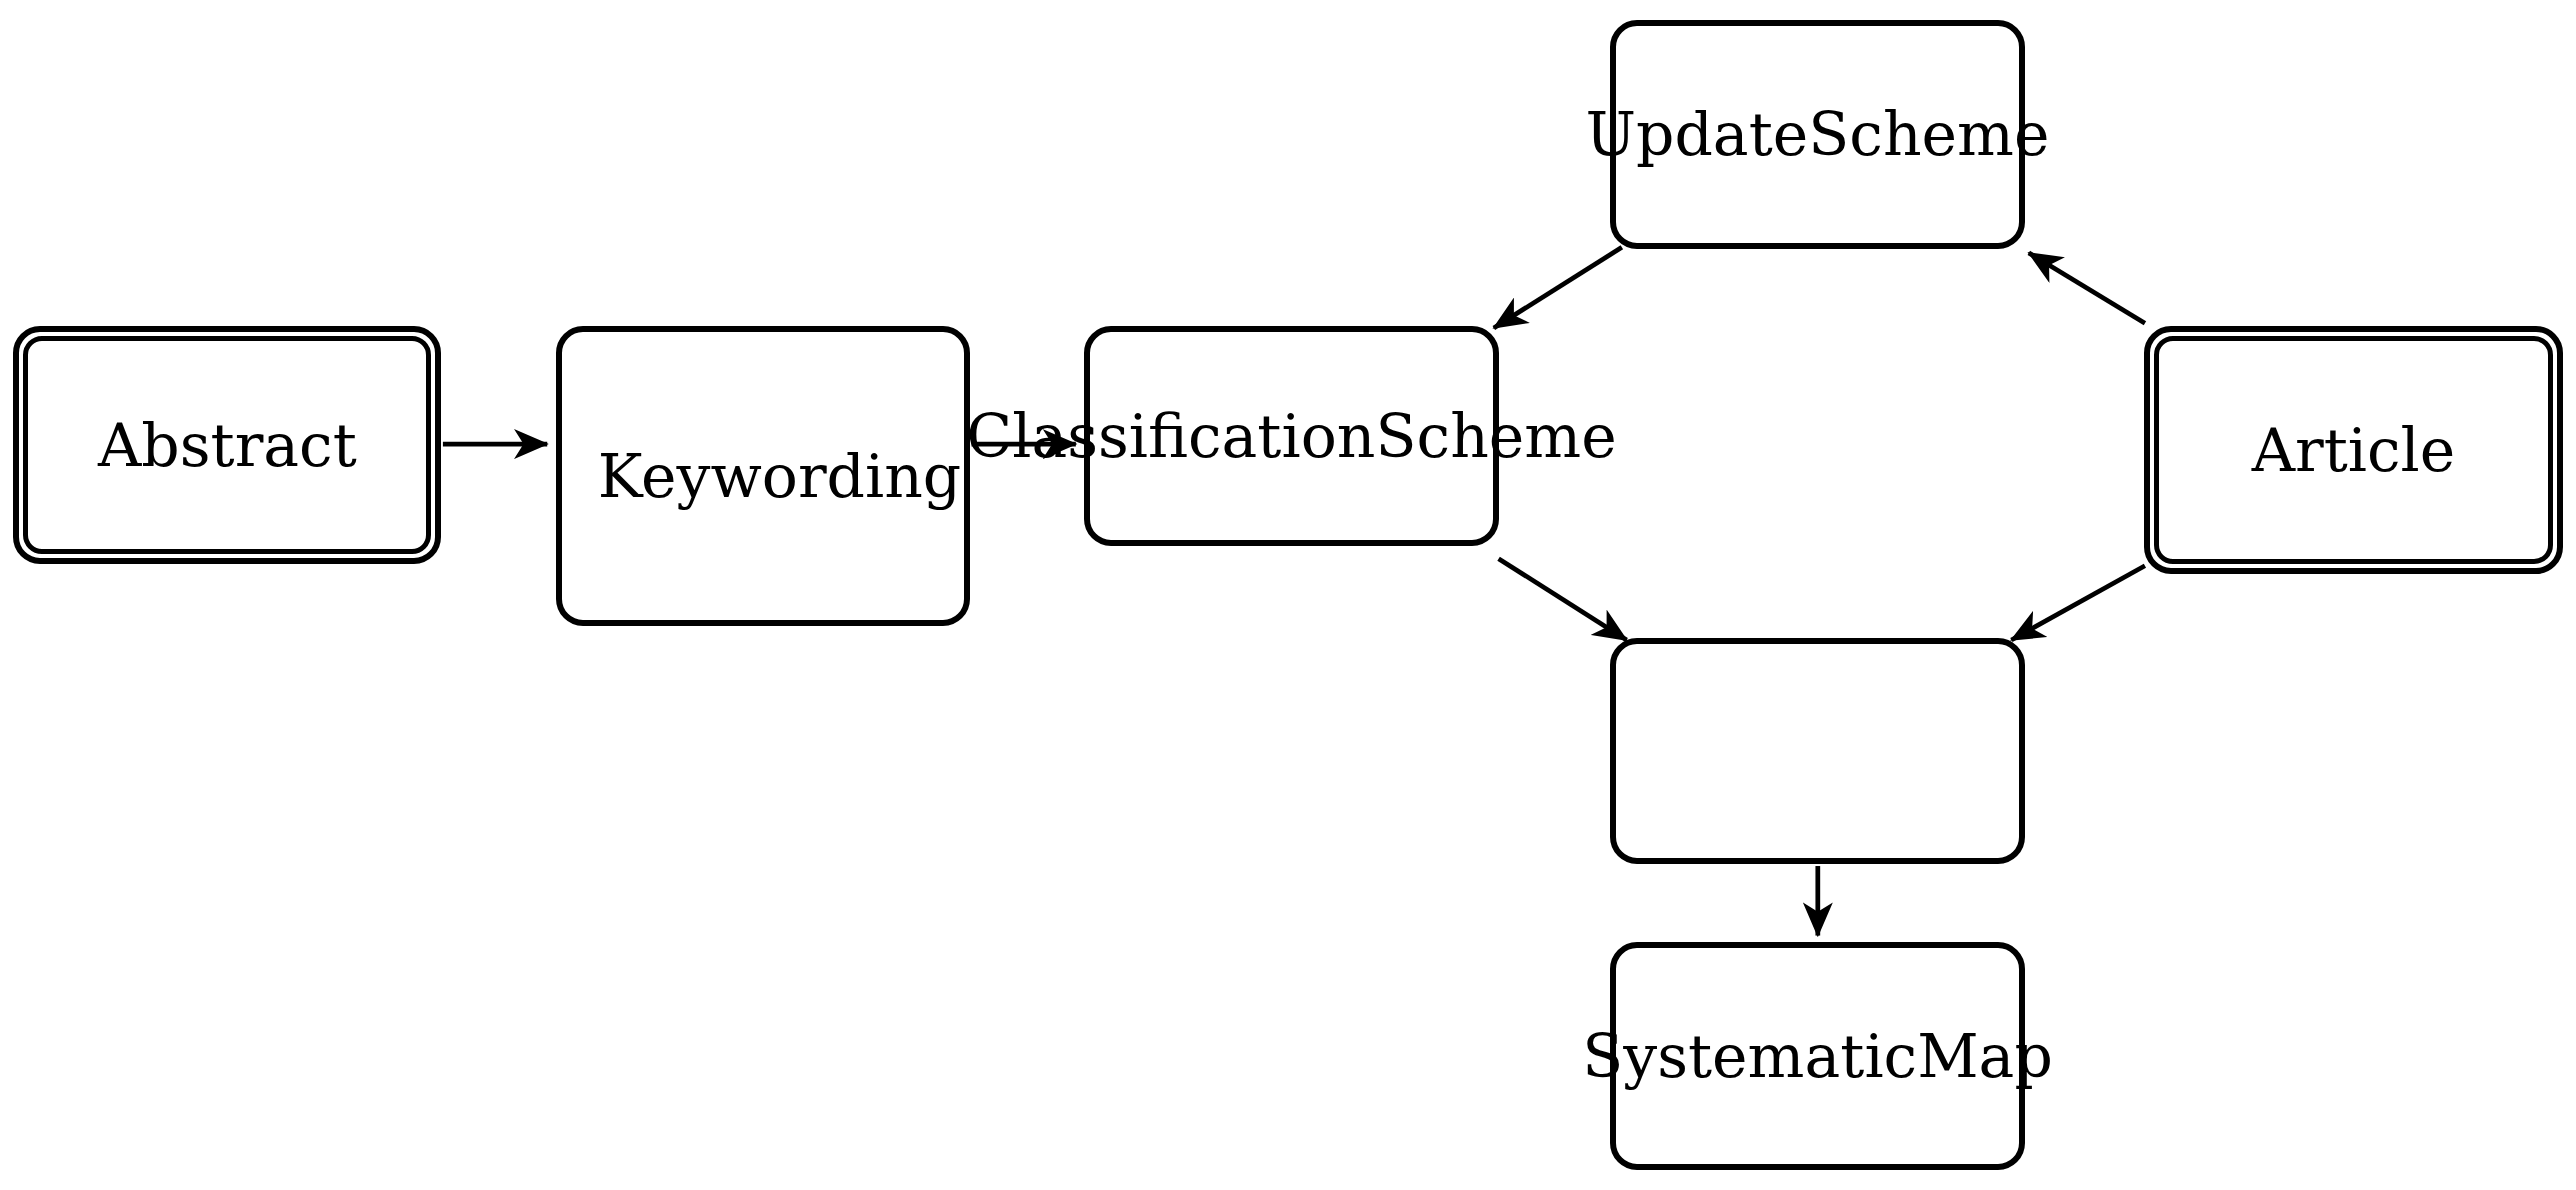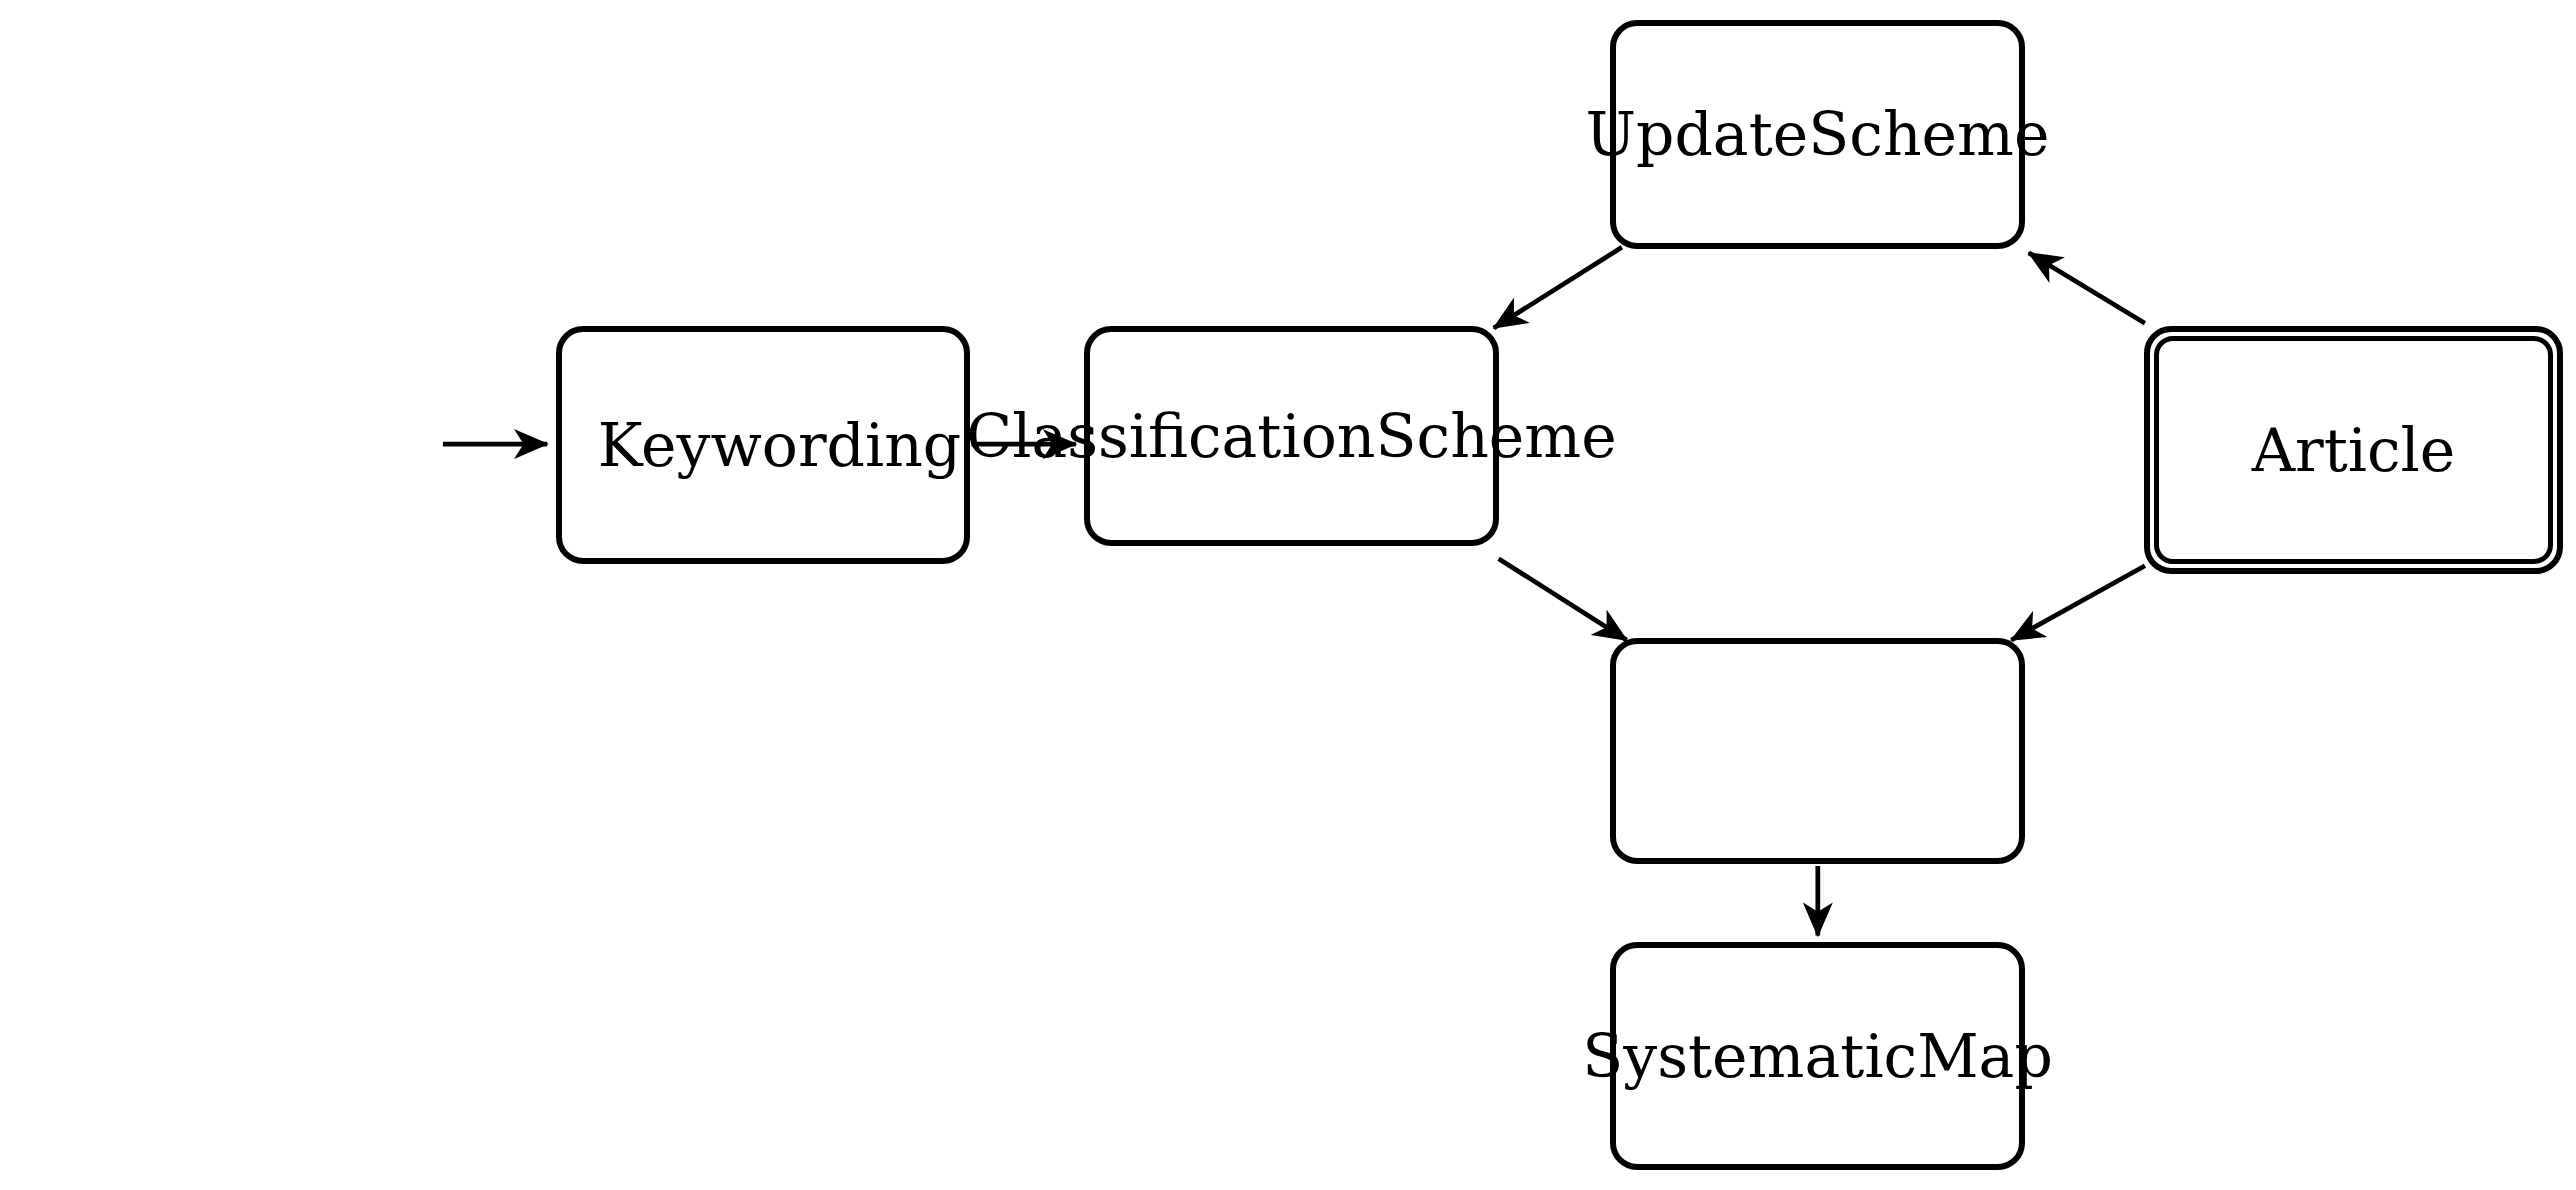--- a/index.html
+++ b/index.html
@@ -74,22 +74,26 @@
 
     <line x1="2714" y1="409" x2="2567" y2="320" stroke="#000000" stroke-width="6" marker-end="url(#arrowhead)"></line>
 
     <line x1="1896" y1="707" x2="2058" y2="810" stroke="#000000" stroke-width="6" marker-end="url(#arrowhead)"></line>
 
     <line x1="2714" y1="716" x2="2545" y2="810" stroke="#000000" stroke-width="6" marker-end="url(#arrowhead)"></line>
 
     <line x1="2300" y1="1096" x2="2300" y2="1184" stroke="#000000" stroke-width="6" marker-end="url(#arrowhead)"></line>
   </svg>
 
+  <div class="node" style="left:13.4px; top:326px; width:428px; height:238px;">
+    <div class="inner-border"></div>
+    <span class="label-line">Abstract</span>
+  </div>
 
-  <div class="node" style="left:556px; top:326px; width:414px; height:238px;padding-left:33px;">
+  <div class="node" style="left:556px; top:326px; width:414px; height:300px;padding-left:33px;">
     <span class="label-line">Keywording</span>
   </div>
 
   <div class="node" style="left:1084px; top:326px; width:415px; height:220px;">
     <span class="label-line">Classification</span>
     <span class="label-line">Scheme</span>
   </div>
 
   <div class="node" style="left:1610px; top:20px; width:415px; height:229px;">
     <span class="label-line">Update</span>

